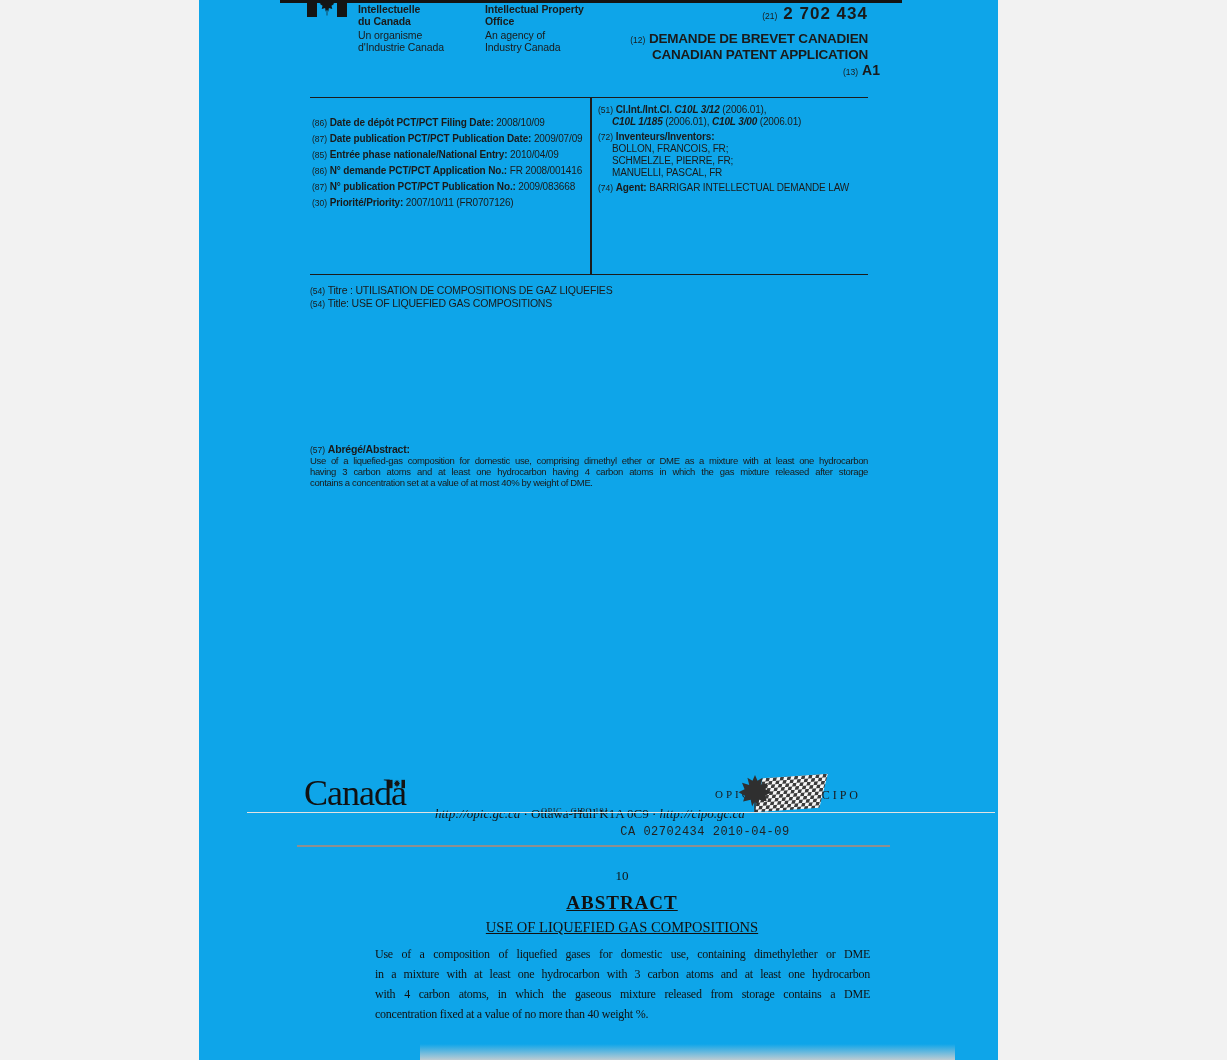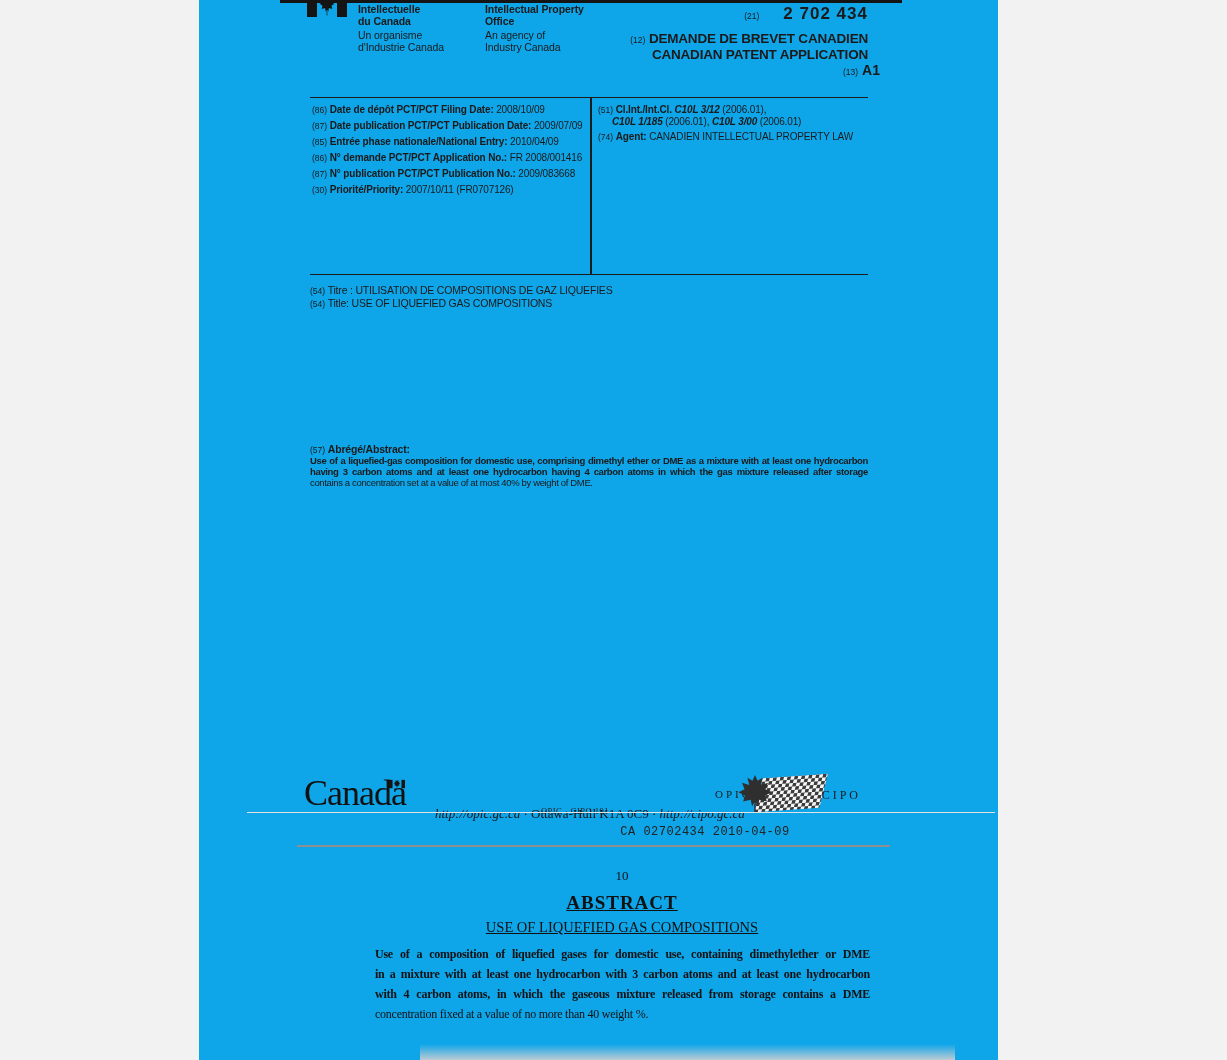--- a/index.html
+++ b/index.html
@@ -15,47 +15,47 @@
   .topline{left:81px;top:0;width:622px;height:3px;background:#141414;}
   .flagwrap{left:108px;top:0;width:40px;height:17px;overflow:hidden;}
   .hdrcol{font-size:10.5px;line-height:12px;letter-spacing:-0.1px;white-space:nowrap;}
   .hdrbold{font-weight:bold;}
   .c1b{left:159px;top:3px;}
   .c1r{left:159px;top:29px;}
   .c2b{left:286px;top:3px;}
   .c2r{left:286px;top:29px;}
 
   .code{font-size:8.5px;letter-spacing:0;}
-  .pubnum{right:130px;top:4px;display:flex;align-items:baseline;gap:24px;}
+  .pubnum{right:130px;top:4px;display:flex;align-items:baseline;gap:6px;}
   .pubnum .numval{font-size:17px;font-weight:bold;letter-spacing:1px;}
   .dtfr{right:130px;top:31px;font-size:13.5px;font-weight:bold;letter-spacing:-0.2px;white-space:nowrap;}
   .dten{right:130px;top:47px;font-size:13.5px;font-weight:bold;letter-spacing:-0.2px;white-space:nowrap;}
   .dtfr .code,.dten .code,.kind .code,.pubnum .code{font-weight:normal;}
   .kind{right:118px;top:62px;display:flex;align-items:baseline;gap:4px;}
   .kind .kval{font-size:14px;font-weight:bold;}
 
   
   .biblio{left:111px;top:97px;width:558px;height:176px;
     border-top:1.5px solid #1c1c1c;border-bottom:1.5px solid #1c1c1c;
     font-size:10px;letter-spacing:-0.15px;}
   .bdivider{position:absolute;left:280px;top:0;height:100%;width:1.5px;background:#1c1c1c;}
-  .bleft{position:absolute;left:2px;top:4px;}
+  .bleft{position:absolute;left:2px;top:17px;}
   .brow{line-height:16px;white-space:nowrap;}
   .lbl{font-weight:bold;}
   .bright{position:absolute;left:288px;top:6px;width:272px;}
   .bentry{line-height:12px;margin-bottom:3px;}
   .bindent{padding-left:14px;}
   .cls{font-weight:bold;font-style:italic;}
   .nowrap{white-space:nowrap;}
 
   
   .titleblock{left:111px;top:285px;font-size:10.5px;line-height:11.5px;letter-spacing:-0.2px;white-space:nowrap;}
   .abslabel{left:111px;top:443px;font-size:10.5px;letter-spacing:-0.2px;}
   .absbody{left:111px;top:455px;width:558px;font-size:9.5px;line-height:11px;letter-spacing:-0.35px;}
-  .jline{text-align:justify;text-align-last:justify;font-weight:bold;}
+  .jline{text-align:justify;text-align-last:justify;}
   .jlast{text-align:left;}
   .wordmark{left:105px;top:772px;font-family:"Liberation Serif","DejaVu Serif",serif;
     font-size:36px;letter-spacing:-1px;color:#111;}
   .wmflag{position:absolute;left:85px;top:7px;}
   .addr{left:236px;top:806px;font-family:"Liberation Serif","DejaVu Serif",serif;
     font-size:13px;white-space:nowrap;color:#111;}
   .addr .it{font-style:italic;}
   .smallcode{left:316px;top:806px;width:120px;text-align:center;
     font-family:"Liberation Serif","DejaVu Serif",serif;font-size:8.5px;letter-spacing:0.5px;color:#222;}
   .logo{left:516px;top:774px;width:146px;height:42px;font-family:"Liberation Serif","DejaVu Serif",serif;}
@@ -180,23 +180,32 @@
         </div>
         <div class="bindent nowrap">
           <span class="cls">C10L 1/185</span>
           <span>(2006.01),</span>
           <span class="cls">C10L 3/00</span>
           <span>(2006.01)</span>
         </div>
       </div>
       <div class="bentry">
         <div class="nowrap">
+          <span class="code">(72)</span>
+          <span class="lbl">Inventeurs/Inventors:</span>
+        </div>
+        <div class="bindent nowrap">BOLLON, FRANCOIS, FR;</div>
+        <div class="bindent nowrap">SCHMELZLE, PIERRE, FR;</div>
+        <div class="bindent nowrap">MANUELLI, PASCAL, FR</div>
+      </div>
+      <div class="bentry">
+        <div class="nowrap">
           <span class="code">(74)</span>
           <span class="lbl">Agent:</span>
-          <span>CANADIEN INTELLECTUAL PROPERTY LAW</span>
+          <span>BARRIGAR INTELLECTUAL DEMANDE LAW</span>
         </div>
       </div>
     </div>
   </div>
 
   <div class="abs titleblock">
     <div>
       <span class="code">(54)</span>
       <span>Titre :</span>
       <span>UTILISATION DE COMPOSITIONS DE GAZ LIQUEFIES</span>

